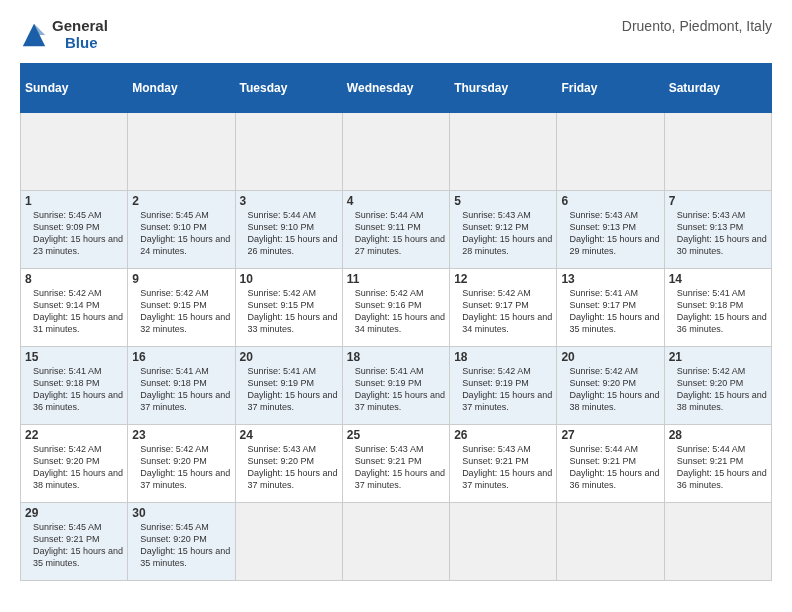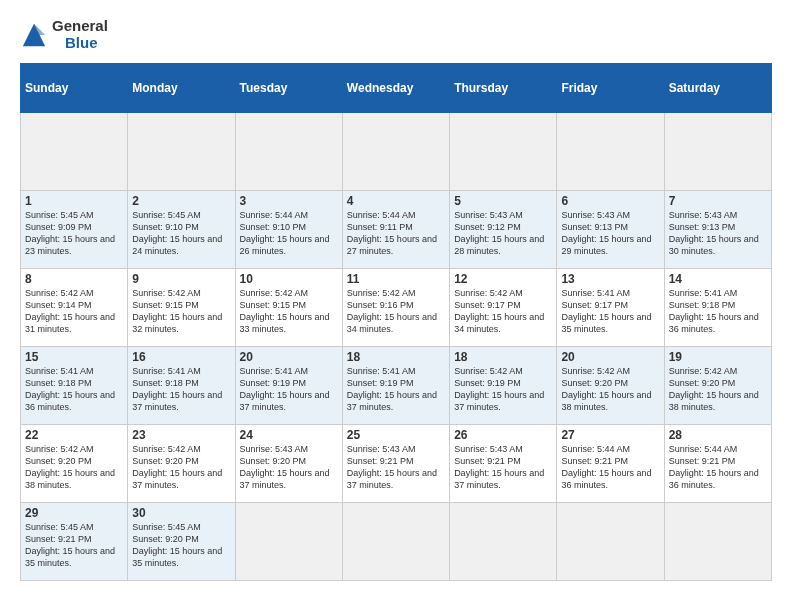--- a/index.html
+++ b/index.html
@@ -88,20 +88,21 @@
     .day-num {
       font-size: 12px;
       font-weight: bold;
       display: block;
       margin-bottom: 1px;
     }
     .day-info {
       font-size: 9px;
       line-height: 1.35;
       color: #333;
+      margin-left: 8px;
     }
     tr:nth-child(odd) td:not(.empty) {
       background: #fff;
     }
     tr:nth-child(even) td:not(.empty) {
       background: #e8f0f8;
     }
   </style>
 </head>
 <body>
@@ -112,20 +113,21 @@
       <svg class="logo-icon" viewBox="0 0 40 40">
         <polygon points="20,4 36,36 4,36" fill="#1a5fa8"></polygon>
         <polygon points="20,4 36,20 20,20" fill="#1a5fa8" opacity="0.5"></polygon>
       </svg>
       <div class="logo-text">
         <span class="logo-general">General</span>
         <span class="logo-blue">Blue</span>
       </div>
     </div>
     <div class="title-block">
+      <div class="location">Druento, Piedmont, Italy</div>
     </div>
   </div>
 
   <table class="calendar">
     <thead>
       <tr>
         <th>Sunday</th>
         <th>Monday</th>
         <th>Tuesday</th>
         <th>Wednesday</th>
@@ -223,21 +225,21 @@
           </td>
           <td>
             <span class="day-num">18</span>
             <div class="day-info">Sunrise: 5:42 AM<br>Sunset: 9:19 PM<br>Daylight: 15 hours and 37 minutes.</div>
           </td>
           <td>
             <span class="day-num">20</span>
             <div class="day-info">Sunrise: 5:42 AM<br>Sunset: 9:20 PM<br>Daylight: 15 hours and 38 minutes.</div>
           </td>
           <td>
-            <span class="day-num">19</span>
+            <span class="day-num">21</span>
             <div class="day-info">Sunrise: 5:42 AM<br>Sunset: 9:20 PM<br>Daylight: 15 hours and 38 minutes.</div>
           </td>
         </tr>
         <tr>
           <td>
             <span class="day-num">22</span>
             <div class="day-info">Sunrise: 5:42 AM<br>Sunset: 9:20 PM<br>Daylight: 15 hours and 38 minutes.</div>
           </td>
           <td>
             <span class="day-num">23</span>

